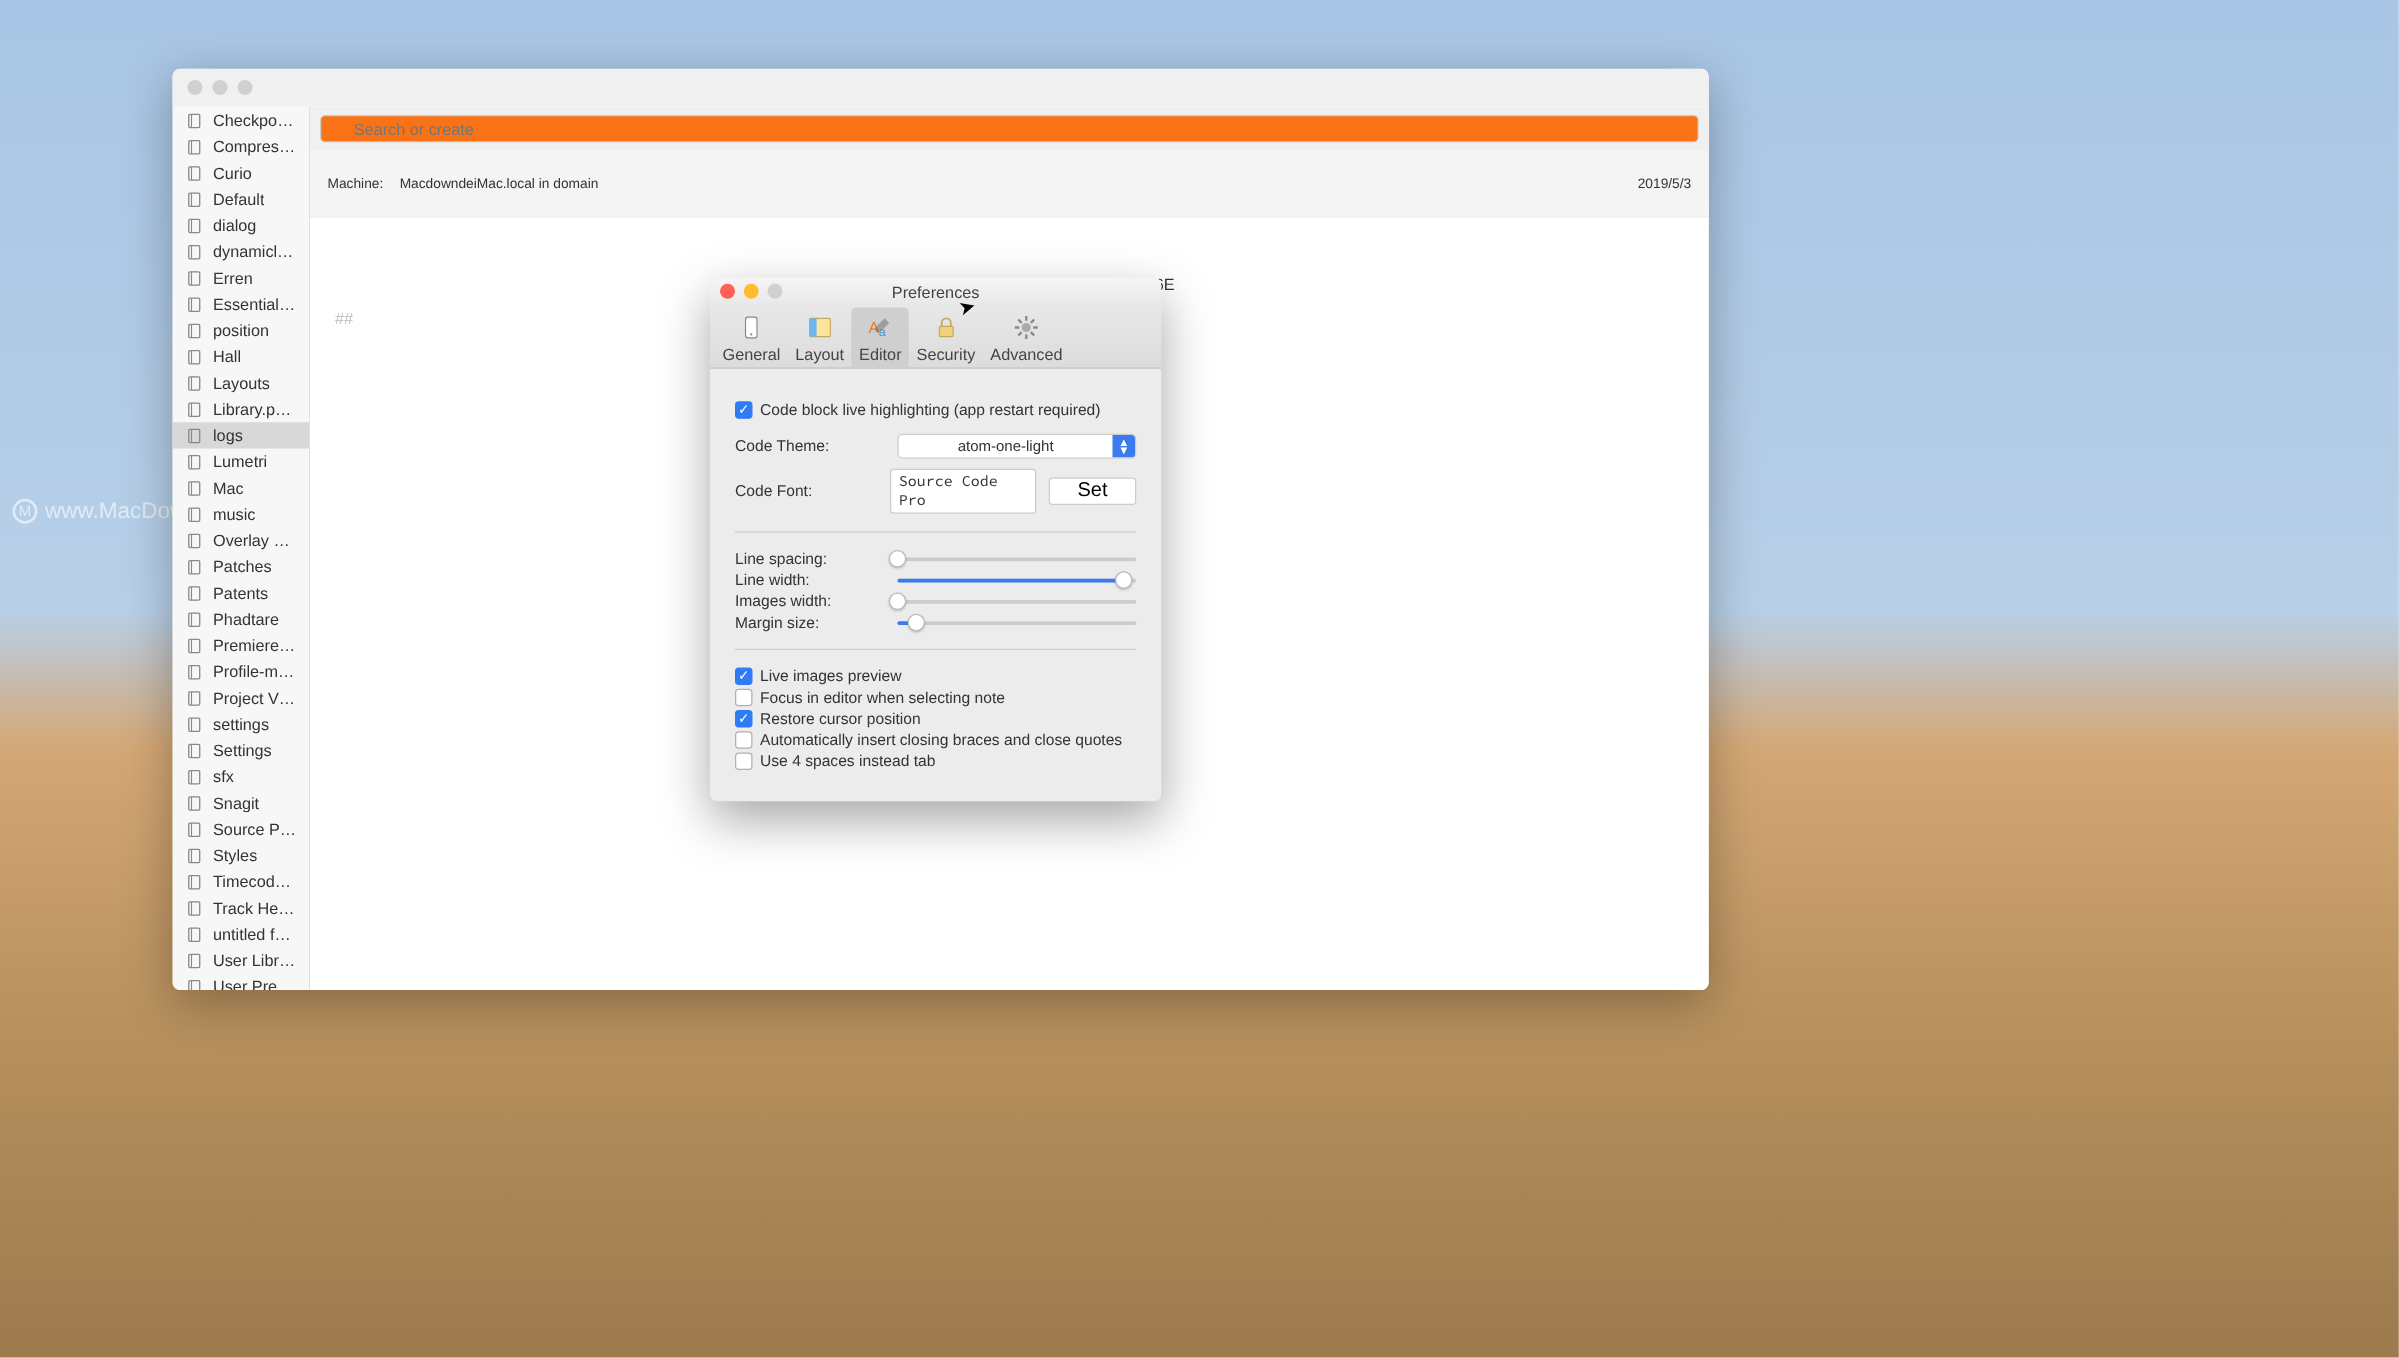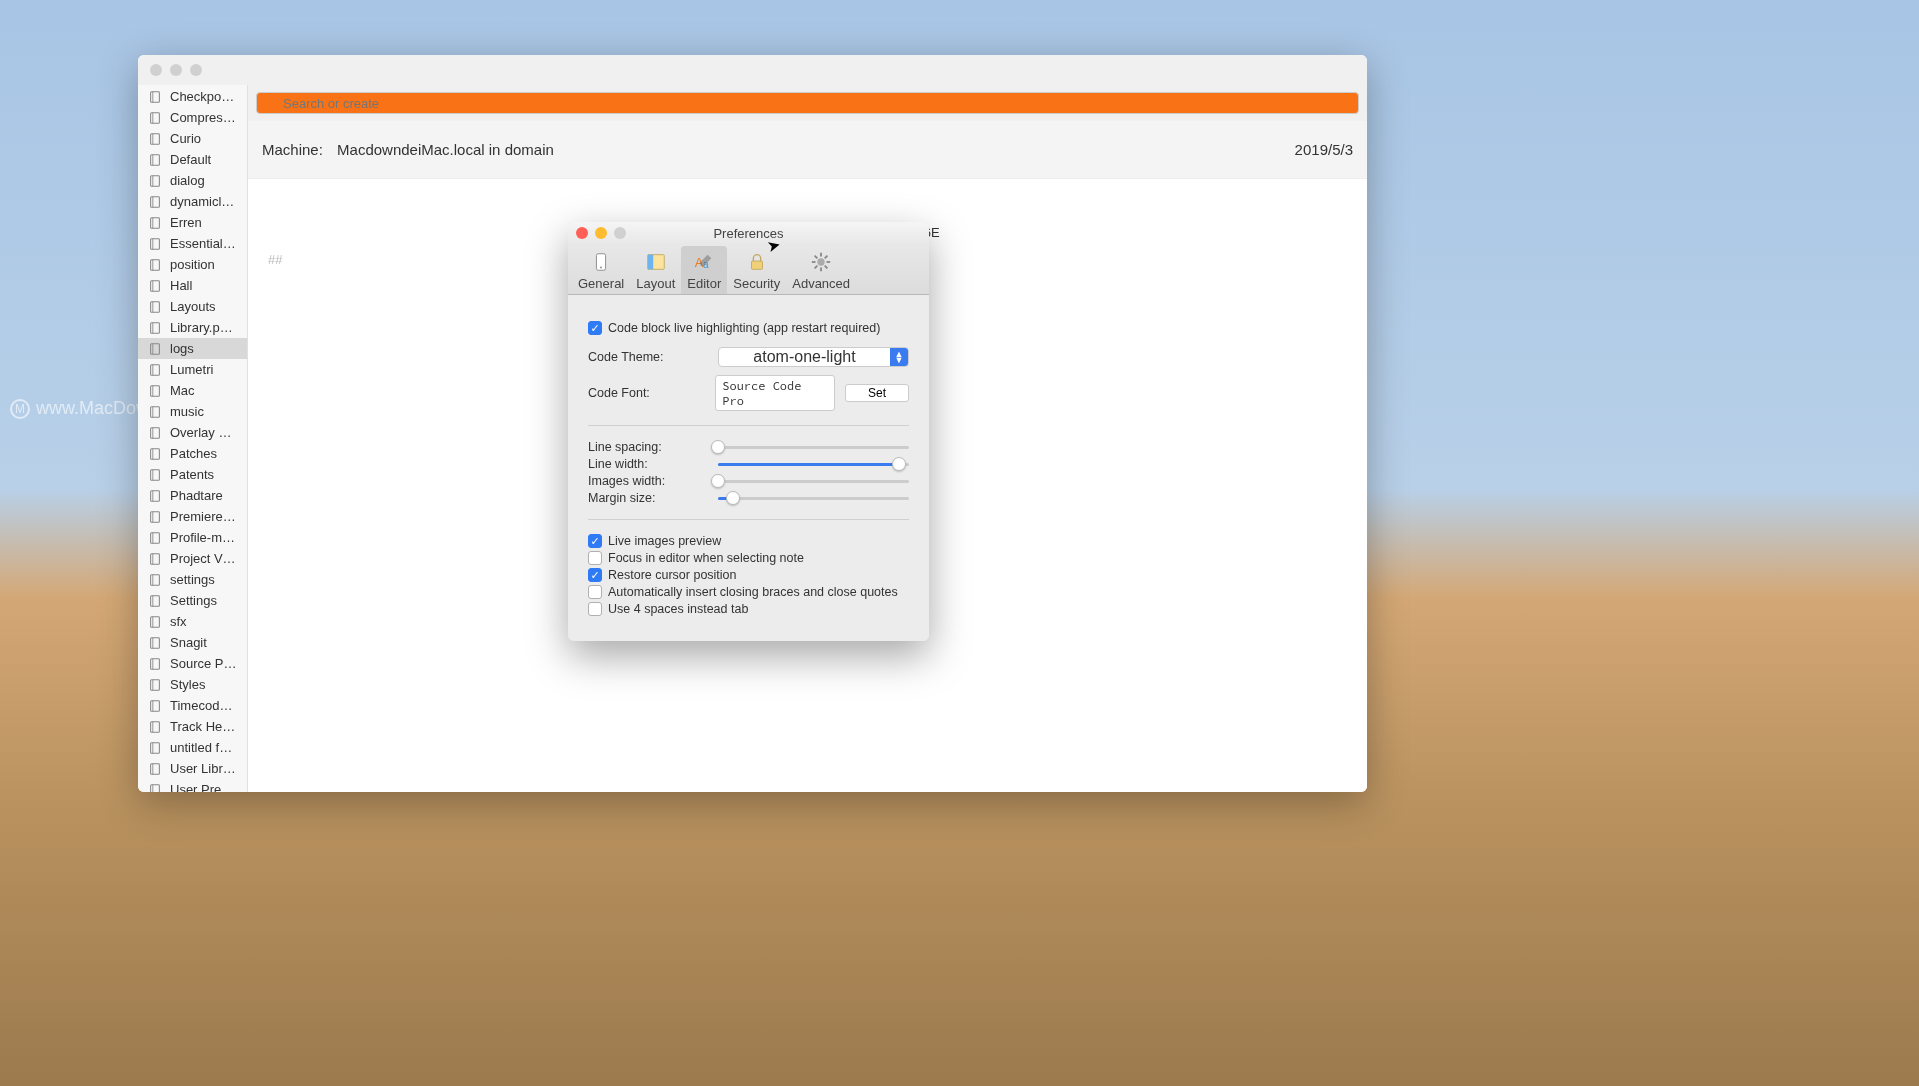--- a/index.html
+++ b/index.html
@@ -133,21 +133,21 @@
   justify-content: space-between;
   align-items: center;
   font-size: 13px;
 }
 
 .note-meta {
   background: #f4f4f4;
   padding: 20px 14px;
   display: flex;
   justify-content: space-between;
-  font-size: 15px;
+  font-size: 11px;
   color: #333;
   border-bottom: 1px solid #eee;
   gap: 32px;
 }
 .note-meta .label { margin-right: 10px; }
 
 .note-body {
   flex: 1;
   padding: 16px 20px;
   font-size: 13px;
@@ -271,21 +271,21 @@
   align-items: center;
   background: #fff;
   border-radius: 4px;
   height: 20px;
   border: 1px solid #ccc;
   overflow: hidden;
 }
 .prefs-select-text {
   flex: 1;
   text-align: center;
-  font-size: 16px;
+  font-size: 12px;
 }
 .prefs-select-btn {
   width: 18px; height: 100%;
   background: #3b7bf0;
   display: flex;
   align-items: center;
   justify-content: center;
   color: #fff;
   font-size: 9px;
   flex-direction: column;
@@ -299,21 +299,21 @@
   padding: 2px 6px;
   font-family: "Source Code Pro", "Courier New", monospace;
   font-size: 12px;
   margin-right: 10px;
 }
 .prefs-btn {
   background: #fff;
   border: 1px solid #ccc;
   border-radius: 3px;
   padding: 1px 22px;
-  font-size: 12px;
+  font-size: 16px;
 }
 
 .prefs-divider {
   border: 0;
   border-top: 1px solid #d0d0d0;
   margin: 14px 0;
 }
 
 .slider-row {
   display: flex;

